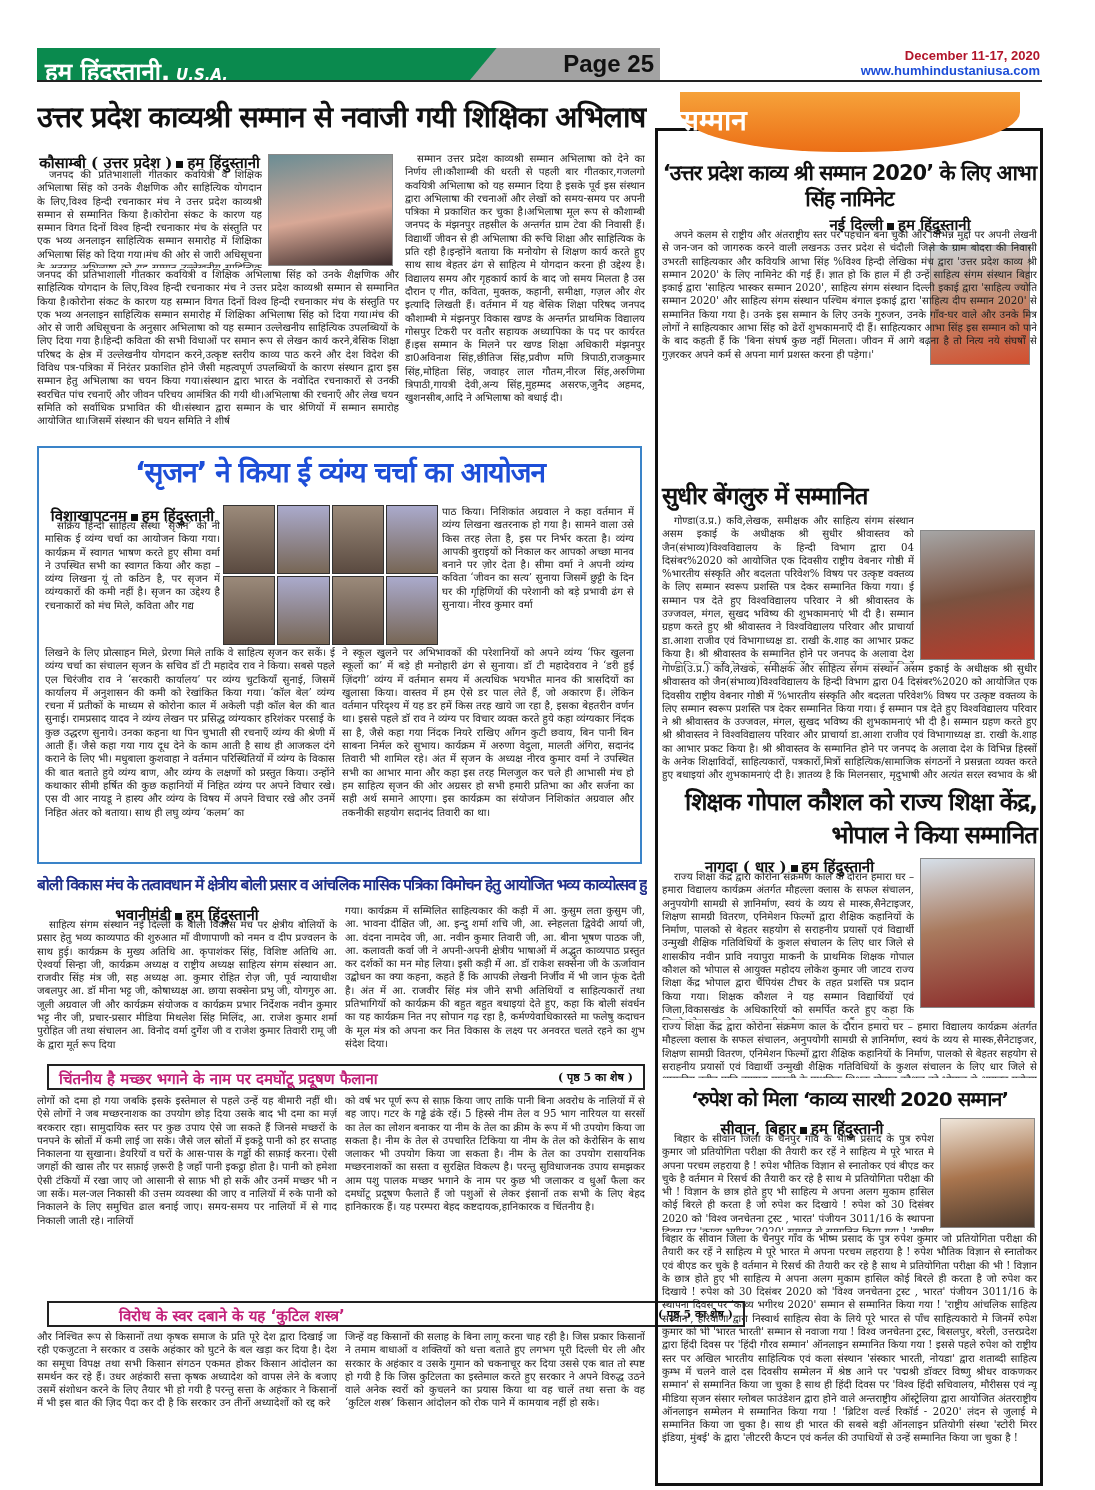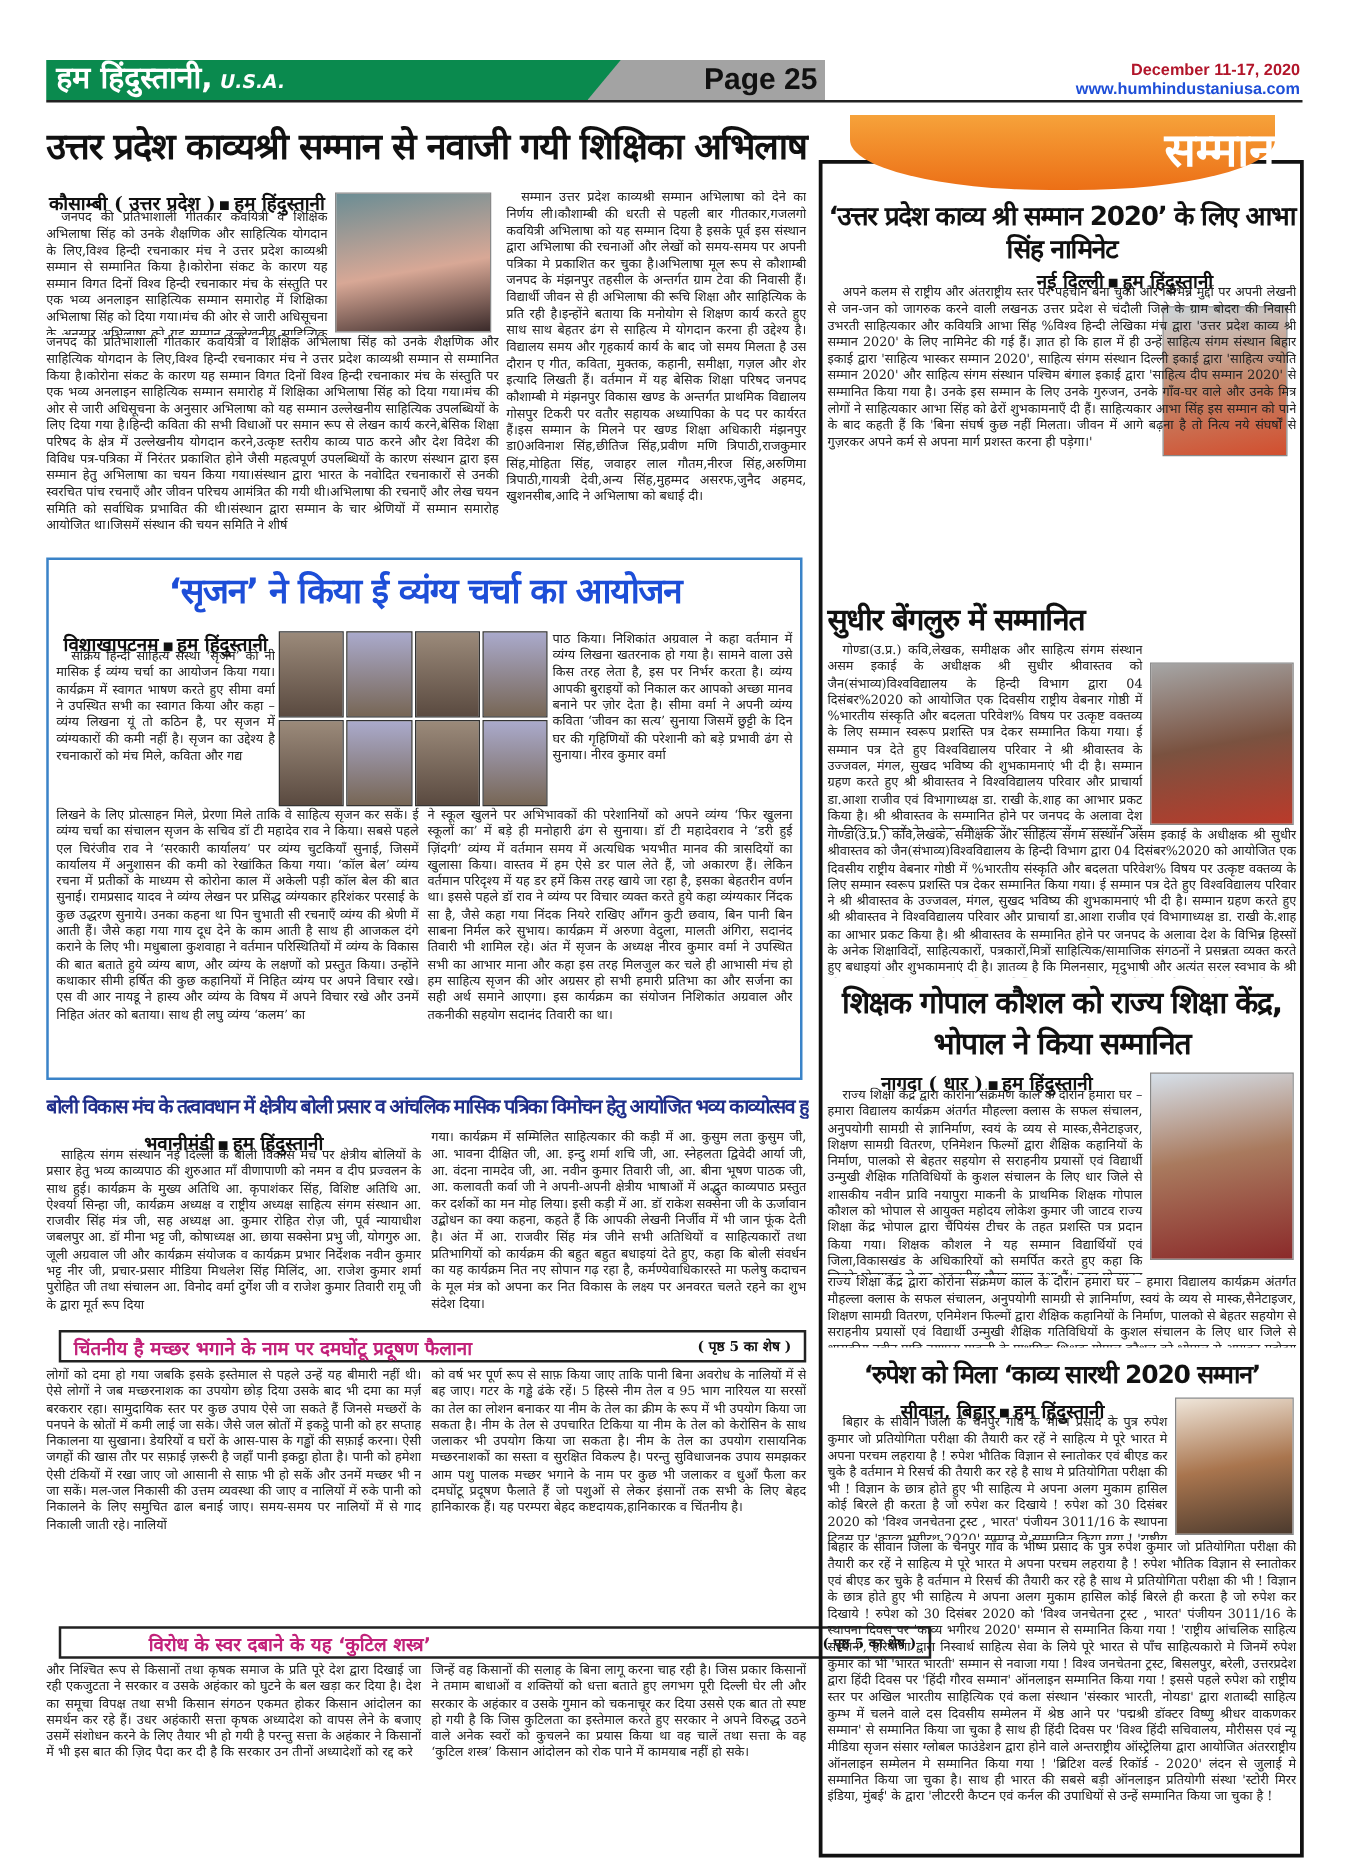--- a/index.html
+++ b/index.html
@@ -1,30 +1,30 @@
 <!DOCTYPE html>
 <html><head>
 <meta charset="utf-8">
 <style>
 *{box-sizing:border-box;margin:0;padding:0}
 body{width:1095px;height:1490px;background:#fff;font-family:"DejaVu Serif",serif;color:#111;position:relative;overflow:hidden}
 .abs{position:absolute}
-.masthead{left:37px;top:48px;width:460px;height:32px;background:#0a8a4e;color:#fff;font-family:"DejaVu Sans",sans-serif;font-weight:bold;font-size:24px;padding:0 8px;line-height:28px}
+.masthead{left:37px;top:48px;width:460px;height:32px;background:#0a8a4e;color:#fff;font-family:"DejaVu Sans",sans-serif;font-weight:bold;font-size:24px;padding:10px 8px;line-height:28px}
 .masthead i{font-size:15px;font-style:italic;margin-left:6px}
 .pagebox{left:470px;top:48px;width:190px;height:32px;background:#a3a3a3;clip-path:polygon(14% 0,100% 0,100% 100%,0 100%);font-family:"Liberation Sans",sans-serif;font-weight:bold;font-size:24px;text-align:right;padding-right:6px;line-height:32px}
 .dateline{right:55px;top:48px;text-align:right;font-family:"Liberation Sans",sans-serif;font-weight:bold;font-size:13px;color:#b2152a;line-height:15px}
 .dateline .url{color:#1d4ed8}
 .rule{left:37px;top:80px;width:1005px;height:2px;background:#222}
 .h1{font-family:"DejaVu Sans",sans-serif;font-weight:bold;color:#111;letter-spacing:-1px}
 .col{font-size:10.2px;line-height:13.3px;text-align:justify;overflow:hidden;color:#222}
 .col p{text-indent:12px}
 .byline{font-weight:bold;font-size:15px;text-align:center;font-family:"DejaVu Serif",serif}
 .photo{background:linear-gradient(160deg,#8aa 0%,#c9b 40%,#a87 100%);border:1px solid #888}
 .sidebox{left:655px;top:128px;width:388px;height:1358px;border:3px solid #111}
-.banner{left:680px;top:92px;width:340px;height:60px;background:linear-gradient(#f6a23a,#ec6f16);border-radius:0 0 160px 160px/0 0 40px 40px;color:#fff;font-family:"DejaVu Sans",sans-serif;font-weight:bold;font-size:37px;text-align:right;line-height:58px}
+.banner{left:680px;top:92px;width:340px;height:60px;background:linear-gradient(#f6a23a,#ec6f16);border-radius:0 0 160px 160px/0 0 40px 40px;color:#fff;font-family:"DejaVu Sans",sans-serif;font-weight:bold;font-size:28px;text-align:left;line-height:58px}
 .srijan{left:37px;top:446px;width:605px;height:418px;border:2px solid #3a83c8}
 .pinkbar{border:2px solid #222;font-family:"DejaVu Sans",sans-serif;color:#c2227a;font-weight:bold;font-size:15px;padding:2px 10px;height:26px}
 .pinkbar span.r{float:right;color:#111;font-size:11px;font-family:"DejaVu Serif",serif;line-height:20px}
 .sq{display:inline-block;width:7px;height:7px;background:#111;margin:0 4px;vertical-align:middle}
 .zoomgrid{left:223px;top:510px;width:215px;height:265px;display:grid;grid-template-columns:repeat(4,1fr);grid-template-rows:1fr 1fr;gap:2px}
 .zoomgrid div{background:linear-gradient(180deg,#9b8a7a,#5a4a40);border:1px solid #333}
 .zoomgrid div:nth-child(2n){background:linear-gradient(180deg,#aac,#765)}
 </style>
 </head>
 <body>
@@ -113,21 +113,21 @@
 
 <div class="abs h1" style="left:662px;top:478px;width:375px;font-size:24px;">सुधीर बेंगलुरु में सम्मानित</div>
 <div class="abs photo" style="left:920px;top:530px;width:115px;height:130px;background:linear-gradient(170deg,#a6a6a6,#7a5240 50%,#bb3a2a)"></div>
 <div class="abs col" style="left:662px;top:514px;width:252px;height:150px">
     <p>गोण्डा(उ.प्र.) कवि,लेखक, समीक्षक और साहित्य संगम संस्थान असम इकाई के अधीक्षक श्री सुधीर श्रीवास्तव को जैन(संभाव्य)विश्वविद्यालय के हिन्दी विभाग द्वारा 04 दिसंबर%2020 को आयोजित एक दिवसीय राष्ट्रीय वेबनार गोष्ठी में %भारतीय संस्कृति और बदलता परिवेश% विषय पर उत्कृष्ट वक्तव्य के लिए सम्मान स्वरूप प्रशस्ति पत्र देकर सम्मानित किया गया। ई सम्मान पत्र देते हुए विश्वविद्यालय परिवार ने श्री श्रीवास्तव के उज्जवल, मंगल, सुखद भविष्य की शुभकामनाएं भी दी है। सम्मान ग्रहण करते हुए श्री श्रीवास्तव ने विश्वविद्यालय परिवार और प्राचार्या डा.आशा राजीव एवं विभागाध्यक्ष डा. राखी के.शाह का आभार प्रकट किया है। श्री श्रीवास्तव के सम्मानित होने पर जनपद के अलावा देश के विभिन्न हिस्सों के अनेक शिक्षाविदों, साहित्यकारों, पत्रकारों,मित्रों साहित्यिक/सामाजिक संगठनों ने प्रसन्नता व्यक्त करते हुए बधाइयां और शुभकामनाएं दी है। ज्ञातव्य है कि मिलनसार, मृदुभाषी और अत्यंत सरल स्वभाव के श्री श्रीवास्तव को अभी 150 से अधिक साहित्यिक सम्मान मिल चुके हैं। वे बड़ी खामोशी से अपनी सृजन साधना में समर्पित रहते हैं। इसी बीच श्री श्रीवास्तव को अभिनव साहित्य मंच द्वारा 'अभिनव साहित्य सम्मान', सा.सं.सं. असम इकाई द्वारा 'असम श्री', व 'सृजन गौरव', साहित्य द्वार द्वारा 'साहित्य शिल्पी', हिंददेश परिवार द्वारा 'काव्य साधक' आदि अनेक सम्मानों से भी नवाजा गया है।</p>
   </div>
 <div class="abs col" style="left:662px;top:662px;width:375px;height:120px">
     <p style="text-indent:0">गोण्डा(उ.प्र.) कवि,लेखक, समीक्षक और साहित्य संगम संस्थान असम इकाई के अधीक्षक श्री सुधीर श्रीवास्तव को जैन(संभाव्य)विश्वविद्यालय के हिन्दी विभाग द्वारा 04 दिसंबर%2020 को आयोजित एक दिवसीय राष्ट्रीय वेबनार गोष्ठी में %भारतीय संस्कृति और बदलता परिवेश% विषय पर उत्कृष्ट वक्तव्य के लिए सम्मान स्वरूप प्रशस्ति पत्र देकर सम्मानित किया गया। ई सम्मान पत्र देते हुए विश्वविद्यालय परिवार ने श्री श्रीवास्तव के उज्जवल, मंगल, सुखद भविष्य की शुभकामनाएं भी दी है। सम्मान ग्रहण करते हुए श्री श्रीवास्तव ने विश्वविद्यालय परिवार और प्राचार्या डा.आशा राजीव एवं विभागाध्यक्ष डा. राखी के.शाह का आभार प्रकट किया है। श्री श्रीवास्तव के सम्मानित होने पर जनपद के अलावा देश के विभिन्न हिस्सों के अनेक शिक्षाविदों, साहित्यकारों, पत्रकारों,मित्रों साहित्यिक/सामाजिक संगठनों ने प्रसन्नता व्यक्त करते हुए बधाइयां और शुभकामनाएं दी है। ज्ञातव्य है कि मिलनसार, मृदुभाषी और अत्यंत सरल स्वभाव के श्री श्रीवास्तव को अभी 150 से अधिक साहित्यिक सम्मान मिल चुके हैं। वे बड़ी खामोशी से अपनी सृजन साधना में समर्पित रहते हैं। इसी बीच श्री श्रीवास्तव को अभिनव साहित्य मंच द्वारा 'अभिनव साहित्य सम्मान', सा.सं.सं. असम इकाई द्वारा 'असम श्री', व 'सृजन गौरव', साहित्य द्वार द्वारा 'साहित्य शिल्पी', हिंददेश परिवार द्वारा 'काव्य साधक' आदि अनेक सम्मानों से भी नवाजा गया है।</p>
   </div>
 
-<div class="abs h1" style="left:662px;top:786px;width:375px;font-size:24px;line-height:33px;text-align:center">शिक्षक गोपाल कौशल को राज्य शिक्षा केंद्र, भोपाल ने किया सम्मानित</div>
+<div class="abs h1" style="left:662px;top:786px;width:375px;font-size:24px;line-height:33px;text-align:right">शिक्षक गोपाल कौशल को राज्य शिक्षा केंद्र, भोपाल ने किया सम्मानित</div>
 <div class="abs byline" style="left:662px;top:856px;width:255px"><span>नागदा ( धार )</span><span class="sq"></span><span>हम हिंदुस्तानी</span></div>
 <div class="abs photo" style="left:920px;top:858px;width:115px;height:150px;background:linear-gradient(170deg,#d6e0ea,#a97a5e 45%,#8b2a2a)"></div>
 <div class="abs col" style="left:662px;top:870px;width:252px;height:150px">
     <p>राज्य शिक्षा केंद्र द्वारा कोरोना संक्रमण काल के दौरान हमारा घर – हमारा विद्यालय कार्यक्रम अंतर्गत मौहल्ला क्लास के सफल संचालन, अनुपयोगी सामग्री से ज्ञानिर्माण, स्वयं के व्यय से मास्क,सैनेटाइजर, शिक्षण सामग्री वितरण, एनिमेशन फिल्मों द्वारा शैक्षिक कहानियों के निर्माण, पालको से बेहतर सहयोग से सराहनीय प्रयासों एवं विद्यार्थी उन्मुखी शैक्षिक गतिविधियों के कुशल संचालन के लिए धार जिले से शासकीय नवीन प्रावि नयापुरा माकनी के प्राथमिक शिक्षक गोपाल कौशल को भोपाल से आयुक्त महोदय लोकेश कुमार जी जाटव राज्य शिक्षा केंद्र भोपाल द्वारा चैंपियंस टीचर के तहत प्रशस्ति पत्र प्रदान किया गया। शिक्षक कौशल ने यह सम्मान विद्यार्थियों एवं जिला,विकासखंड के अधिकारियों को समर्पित करते हुए कहा कि जिनके प्रोत्साहन से यह अतुलनीय गौरव प्राप्त हुआ हैं। उक्त प्रोत्साहन मुझे विद्यार्थी उन्मुखी शैक्षिक कार्य को और अधिक सुदृढ़ता प्रदान करेगा इस प्रोत्साहन से मेरी शैक्षिक यात्रा को एक नई पहचान मिली हैं जिससे मैं अभिभूत हूँ।</p>
   </div>
 <div class="abs col" style="left:662px;top:1020px;width:375px;height:58px">
     <p style="text-indent:0">राज्य शिक्षा केंद्र द्वारा कोरोना संक्रमण काल के दौरान हमारा घर – हमारा विद्यालय कार्यक्रम अंतर्गत मौहल्ला क्लास के सफल संचालन, अनुपयोगी सामग्री से ज्ञानिर्माण, स्वयं के व्यय से मास्क,सैनेटाइजर, शिक्षण सामग्री वितरण, एनिमेशन फिल्मों द्वारा शैक्षिक कहानियों के निर्माण, पालको से बेहतर सहयोग से सराहनीय प्रयासों एवं विद्यार्थी उन्मुखी शैक्षिक गतिविधियों के कुशल संचालन के लिए धार जिले से शासकीय नवीन प्रावि नयापुरा माकनी के प्राथमिक शिक्षक गोपाल कौशल को भोपाल से आयुक्त महोदय लोकेश कुमार जी जाटव राज्य शिक्षा केंद्र भोपाल द्वारा चैंपियंस टीचर के तहत प्रशस्ति पत्र प्रदान किया गया। शिक्षक कौशल ने यह सम्मान विद्यार्थियों एवं जिला,विकासखंड के अधिकारियों को समर्पित करते हुए कहा कि जिनके प्रोत्साहन से यह अतुलनीय गौरव प्राप्त हुआ हैं। उक्त प्रोत्साहन मुझे विद्यार्थी उन्मुखी शैक्षिक कार्य को और अधिक सुदृढ़ता प्रदान करेगा इस प्रोत्साहन से मेरी शैक्षिक यात्रा को एक नई पहचान मिली हैं जिससे मैं अभिभूत हूँ।</p>
   </div>
 
 <div class="abs h1" style="left:662px;top:1085px;width:375px;font-size:20px;text-align:center;white-space:nowrap">‘रुपेश को मिला ‘काव्य सारथी 2020 सम्मान’</div>

